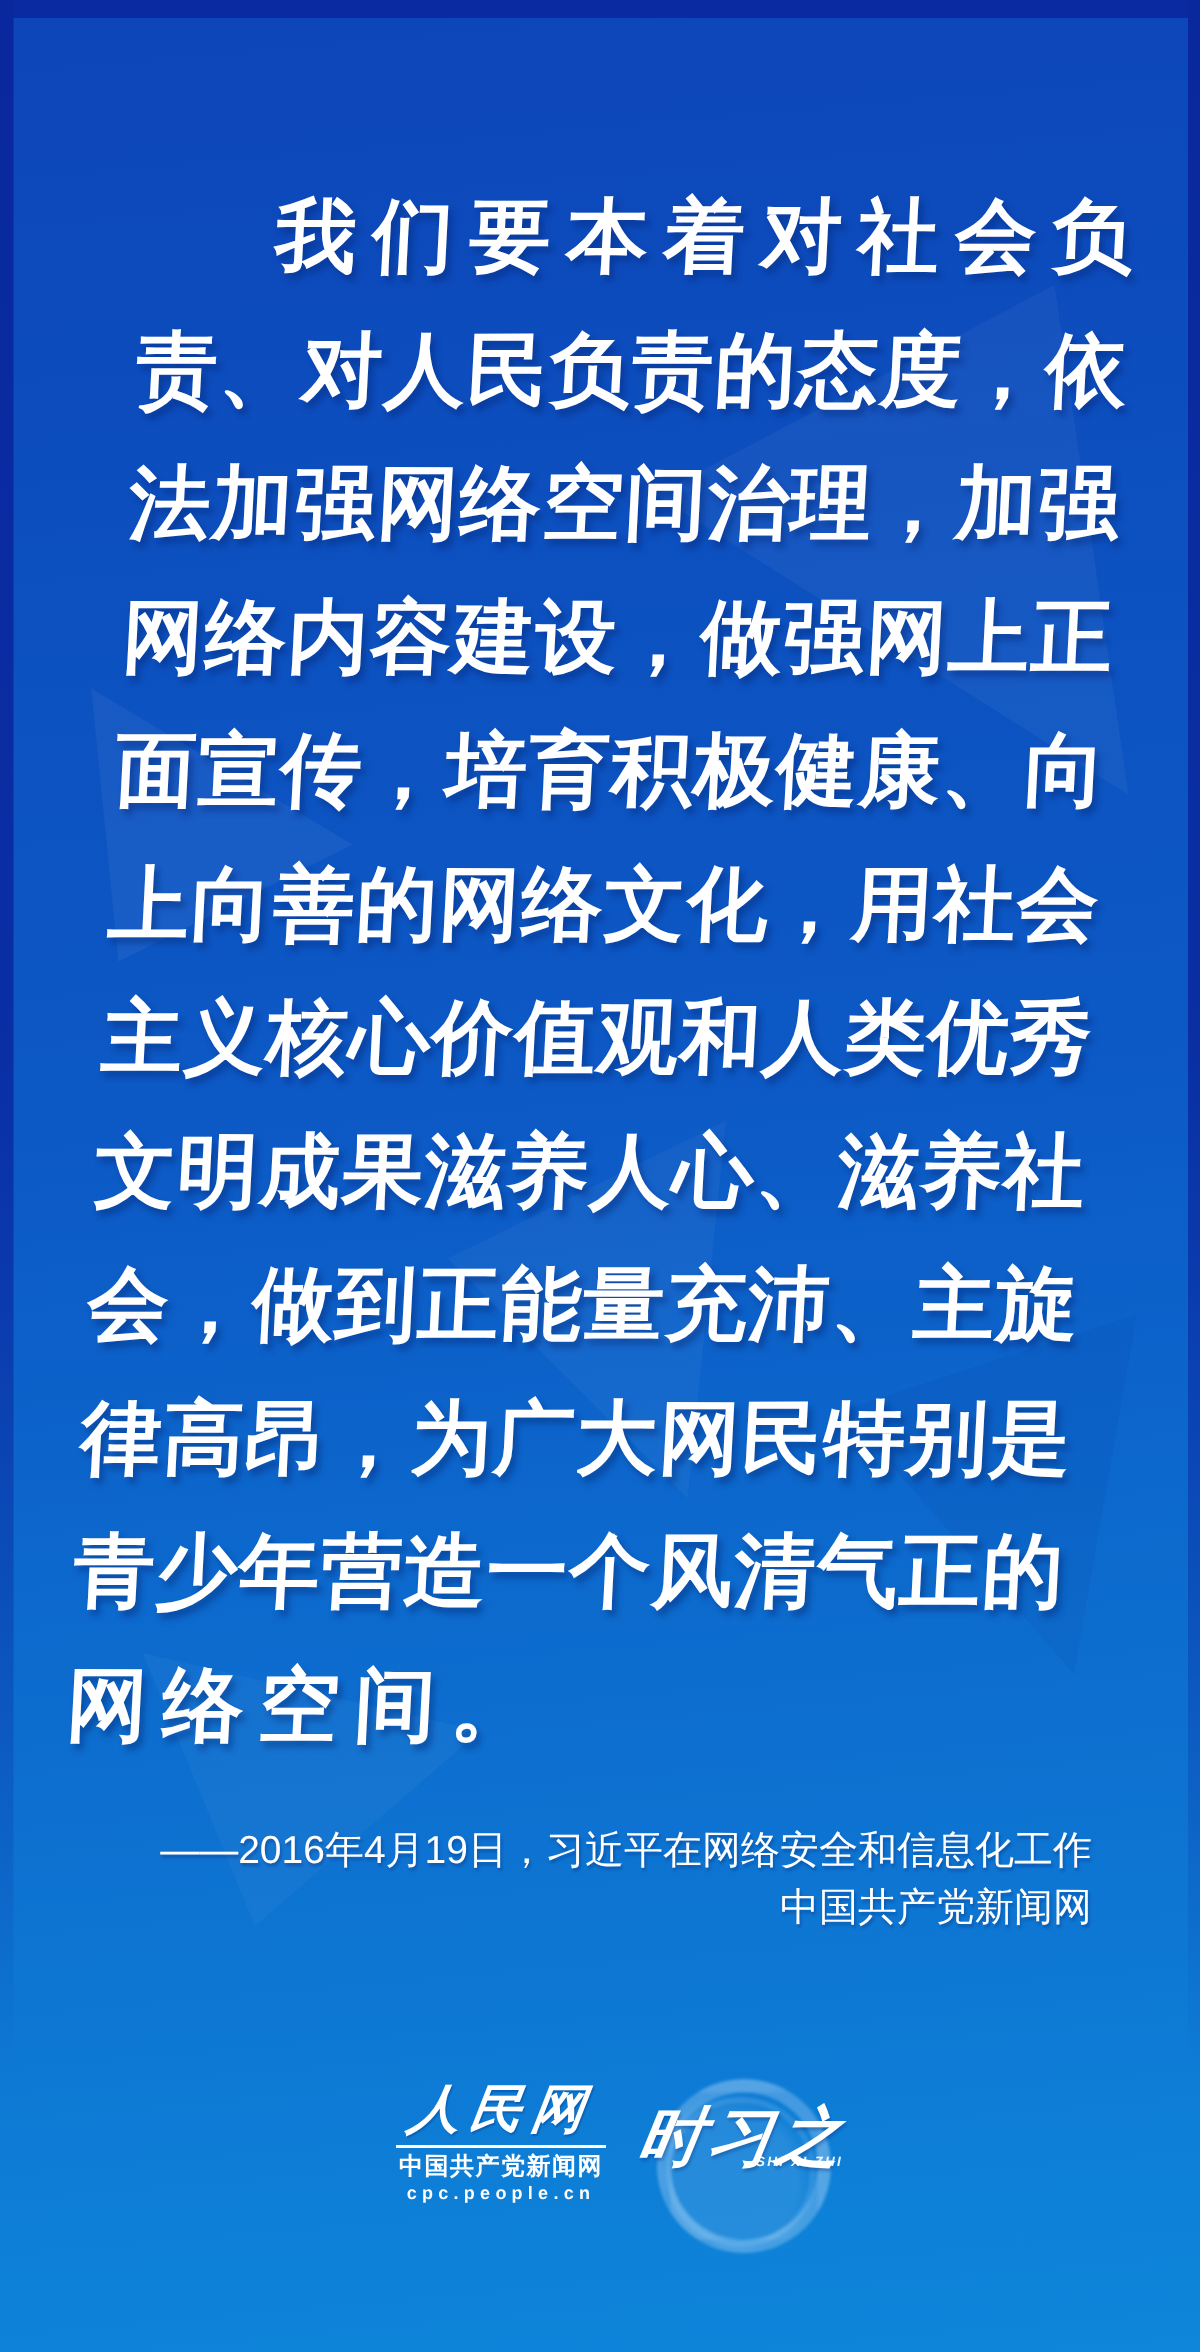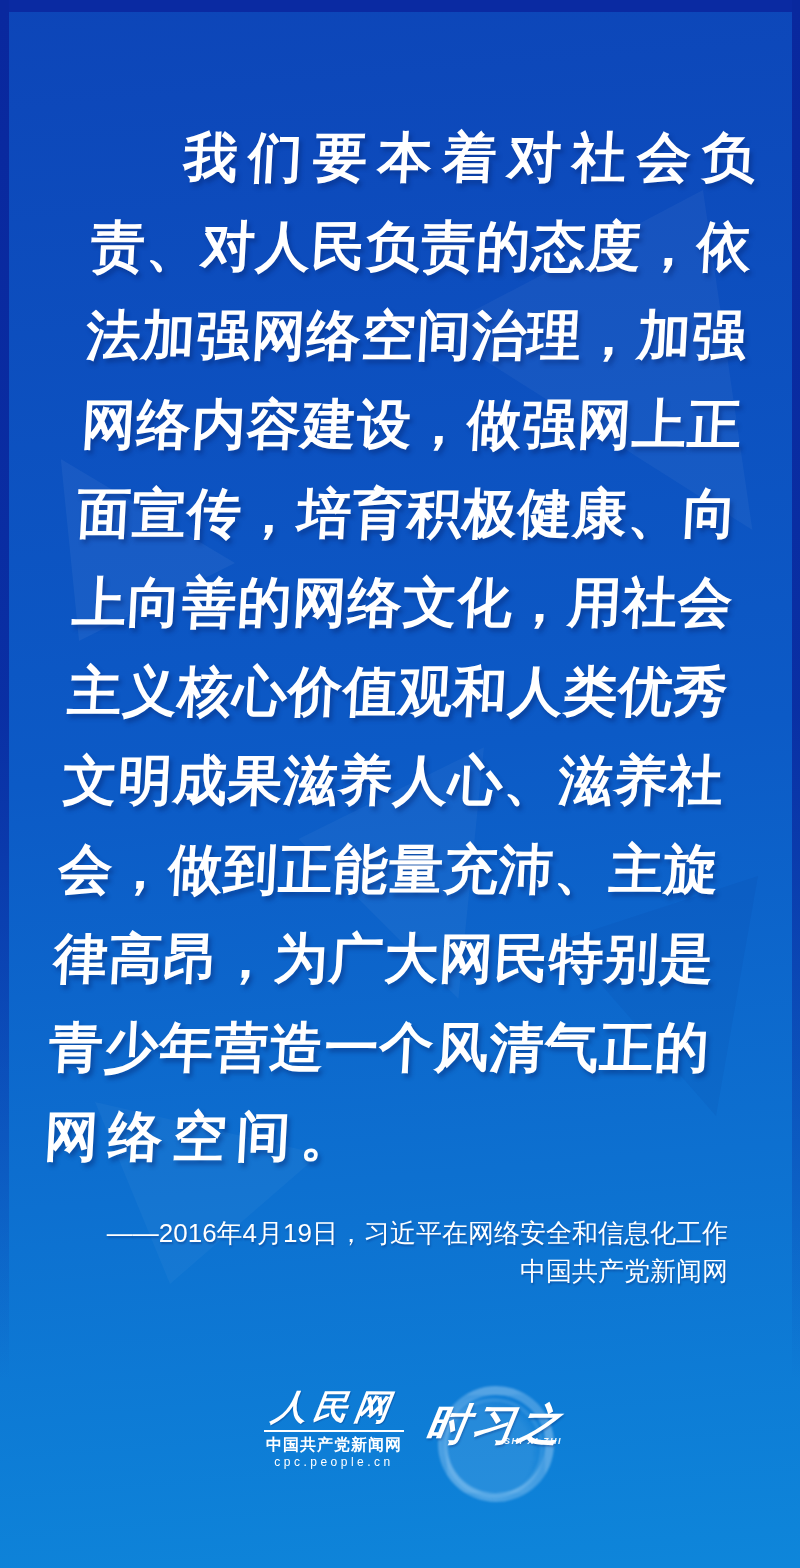--- a/index.html
+++ b/index.html
@@ -46,21 +46,21 @@
     text-align:right; color:#fff; font-size:26px; line-height:38px; font-weight:500;
     text-shadow:1px 2px 2px rgba(5,35,110,.35);
   }
 
   
   .rmw-logo { position:absolute; left:258px; top:1386px; width:152px; text-align:center; color:#fff; }
   .rmw-script { font-size:35px; font-weight:900; font-style:italic; transform:skewX(-8deg);
                 letter-spacing:6px; line-height:42px; text-shadow:1px 1px 1px rgba(5,35,110,.3); }
   .rmw-underline { margin:2px auto 3px auto; width:140px; height:2px; background:#fff; }
   .rmw-name { font-size:16px; font-weight:bold; letter-spacing:1px; line-height:19px; }
-  .rmw-url  { font-size:12px; font-weight:normal; letter-spacing:3.5px; line-height:15px; margin-top:1px; }
+  .rmw-url  { font-size:12px; font-weight:bold; letter-spacing:3.5px; line-height:15px; margin-top:1px; }
 
   .sxz-logo { position:absolute; left:420px; top:1380px; width:160px; height:120px; }
   .sxz-ring { position:absolute; left:18px; top:6px; width:98px; height:98px; border-radius:50%;
               border:9px solid rgba(210,235,255,.28); filter:blur(1px);
               background:radial-gradient(circle at 40% 60%, rgba(255,255,255,.10) 55%, rgba(255,255,255,0) 70%); }
   .sxz-ring::after { content:""; position:absolute; left:-3px; top:3px; width:92px; height:92px;
               border-radius:50%; border:4px solid rgba(210,235,255,.15); }
   .sxz-title { position:absolute; left:6px; top:16px; width:150px; color:#fff;
                font-size:43px; font-weight:900; font-style:italic; transform:skewX(-9deg);
                letter-spacing:3px; text-shadow:1px 2px 2px rgba(5,35,110,.3); }

